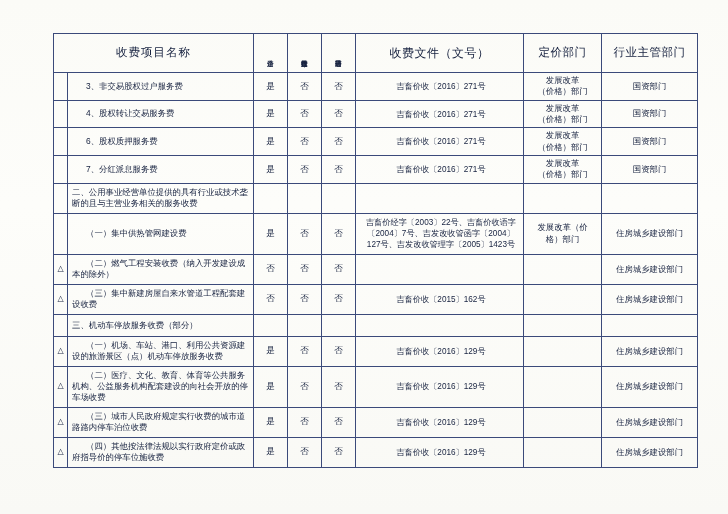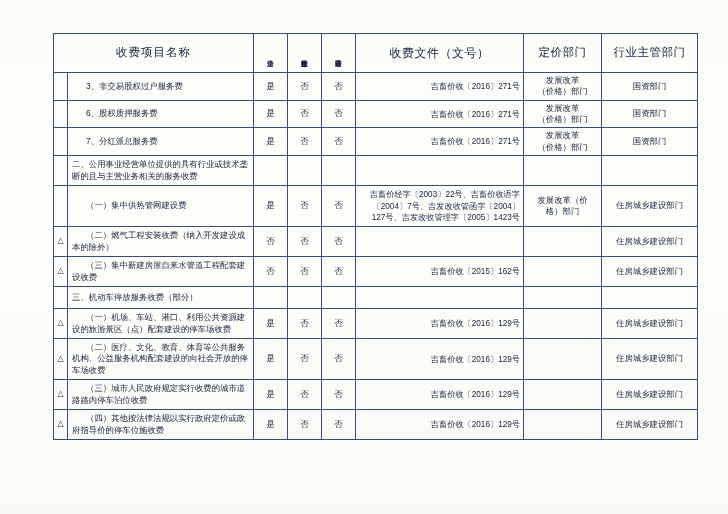--- a/index.html
+++ b/index.html
@@ -82,21 +82,21 @@
     padding-right: 4px;
     margin-top: 22px;
   }
   td.c-name .indent1 { display: block; text-indent: 14px; }
   td.c-name .indent2 { display: block; text-indent: 0px; }
   td.c-yn {
     text-align: center;
     font-size: 8.6px;
   }
   td.c-doc {
-    text-align: right;
+    text-align: center;
     padding-left: 6px;
     font-size: 8.2px;
   }
   td.c-price, td.c-ind {
     text-align: center;
     font-size: 8.4px;
   }
   td.c-price .l { display: block; text-align: center; }
   .row-h { height: 26px; }
   .row-h2 { height: 30px; }
@@ -147,54 +147,69 @@
           <td class="c-yn">否</td>
           <td class="c-yn">否</td>
           <td class="c-doc">吉畜价收〔2016〕271号</td>
           <td class="c-price">
               <span class="l">发展改革</span>
               <span class="l">（价格）部门</span>
             </td>
           <td class="c-ind">国资部门</td>
         </tr>
 
-
-
         <tr class="row-h">
           <td class="c-mark"></td>
           <td class="c-name">
-              <span class="indent1">6、股权质押服务费</span>
+              <span class="indent1">4、股权转让交易服务费</span>
             </td>
           <td class="c-yn">是</td>
           <td class="c-yn">否</td>
           <td class="c-yn">否</td>
           <td class="c-doc">吉畜价收〔2016〕271号</td>
           <td class="c-price">
               <span class="l">发展改革</span>
               <span class="l">（价格）部门</span>
             </td>
           <td class="c-ind">国资部门</td>
         </tr>
 
+
         <tr class="row-h">
           <td class="c-mark"></td>
           <td class="c-name">
-              <span class="indent1">7、分红派息服务费</span>
+              <span class="indent1">6、股权质押服务费</span>
             </td>
           <td class="c-yn">是</td>
           <td class="c-yn">否</td>
           <td class="c-yn">否</td>
           <td class="c-doc">吉畜价收〔2016〕271号</td>
           <td class="c-price">
               <span class="l">发展改革</span>
               <span class="l">（价格）部门</span>
             </td>
           <td class="c-ind">国资部门</td>
         </tr>
 
+        <tr class="row-h">
+          <td class="c-mark"></td>
+          <td class="c-name">
+              <span class="indent1">7、分红派息服务费</span>
+            </td>
+          <td class="c-yn">是</td>
+          <td class="c-yn">否</td>
+          <td class="c-yn">否</td>
+          <td class="c-doc">吉畜价收〔2016〕271号</td>
+          <td class="c-price">
+              <span class="l">发展改革</span>
+              <span class="l">（价格）部门</span>
+            </td>
+          <td class="c-ind">国资部门</td>
+        </tr>
+
         <tr class="row-h2">
           <td class="c-mark"></td>
           <td class="c-name">
               <span class="indent2">二、公用事业经营单位提供的具有行业或技术垄断的且与主营业务相关的服务收费</span>
             </td>
           <td class="c-yn"></td>
           <td class="c-yn"></td>
           <td class="c-yn"></td>
           <td class="c-doc"></td>
           <td class="c-price"></td>
@@ -252,21 +267,21 @@
           <td class="c-yn"></td>
           <td class="c-yn"></td>
           <td class="c-doc"></td>
           <td class="c-price"></td>
           <td class="c-ind"></td>
         </tr>
 
         <tr class="row-h2">
           <td class="c-mark">△</td>
           <td class="c-name">
-              <span class="indent1">（一）机场、车站、港口、利用公共资源建设的旅游景区（点）配套建设的停车场收费</span>
+              <span class="indent1">（一）机场、车站、港口、利用公共资源建设的旅游景区（点）机动车停放服务收费</span>
             </td>
           <td class="c-yn">是</td>
           <td class="c-yn">否</td>
           <td class="c-yn">否</td>
           <td class="c-doc">吉畜价收〔2016〕129号</td>
           <td class="c-price"></td>
           <td class="c-ind">住房城乡建设部门</td>
         </tr>
 
         <tr class="row-h3">

